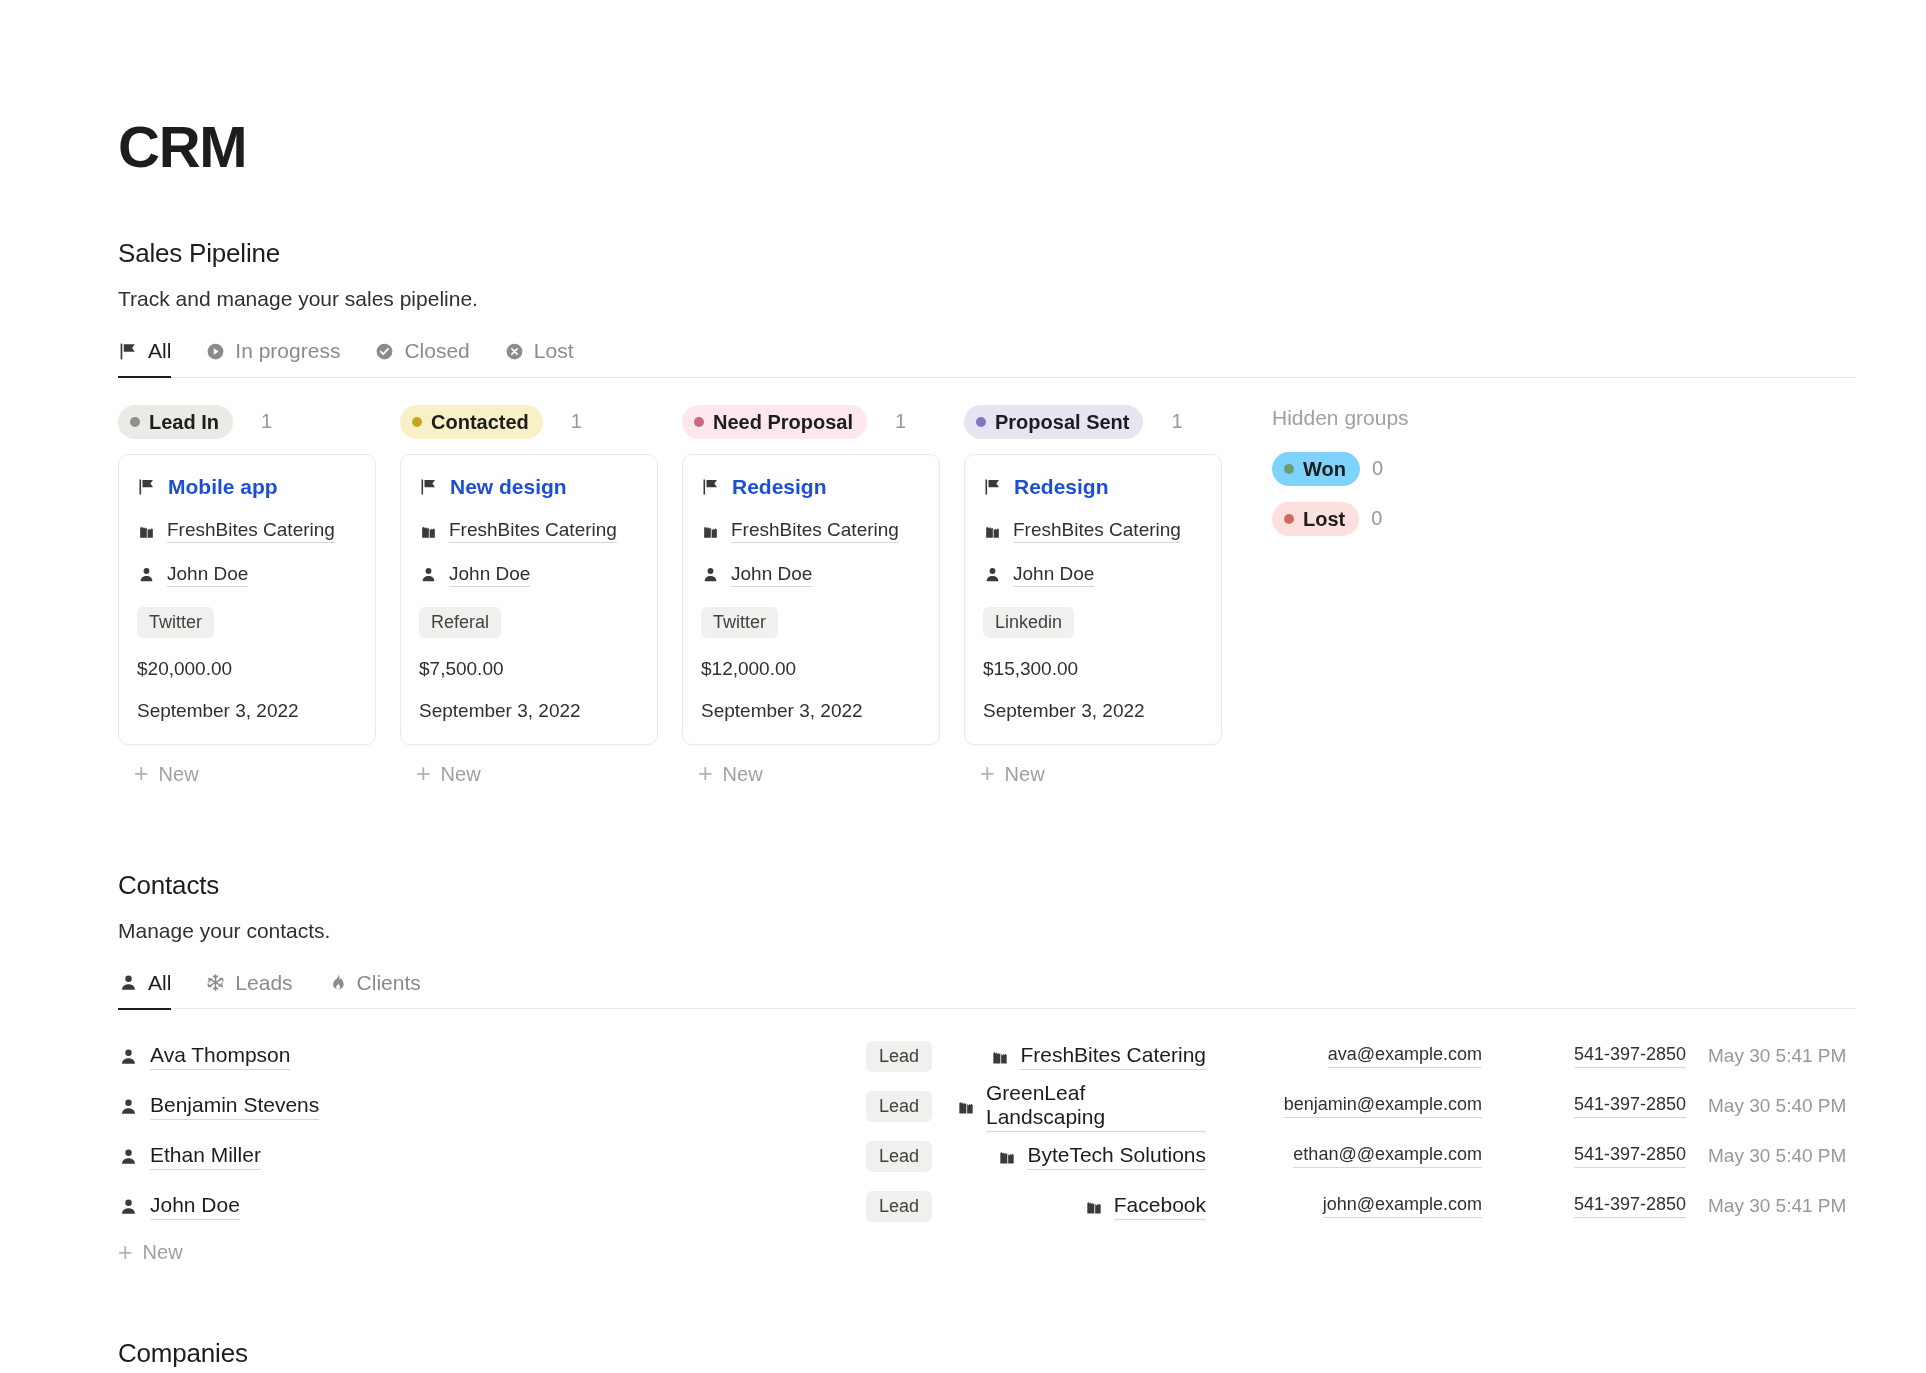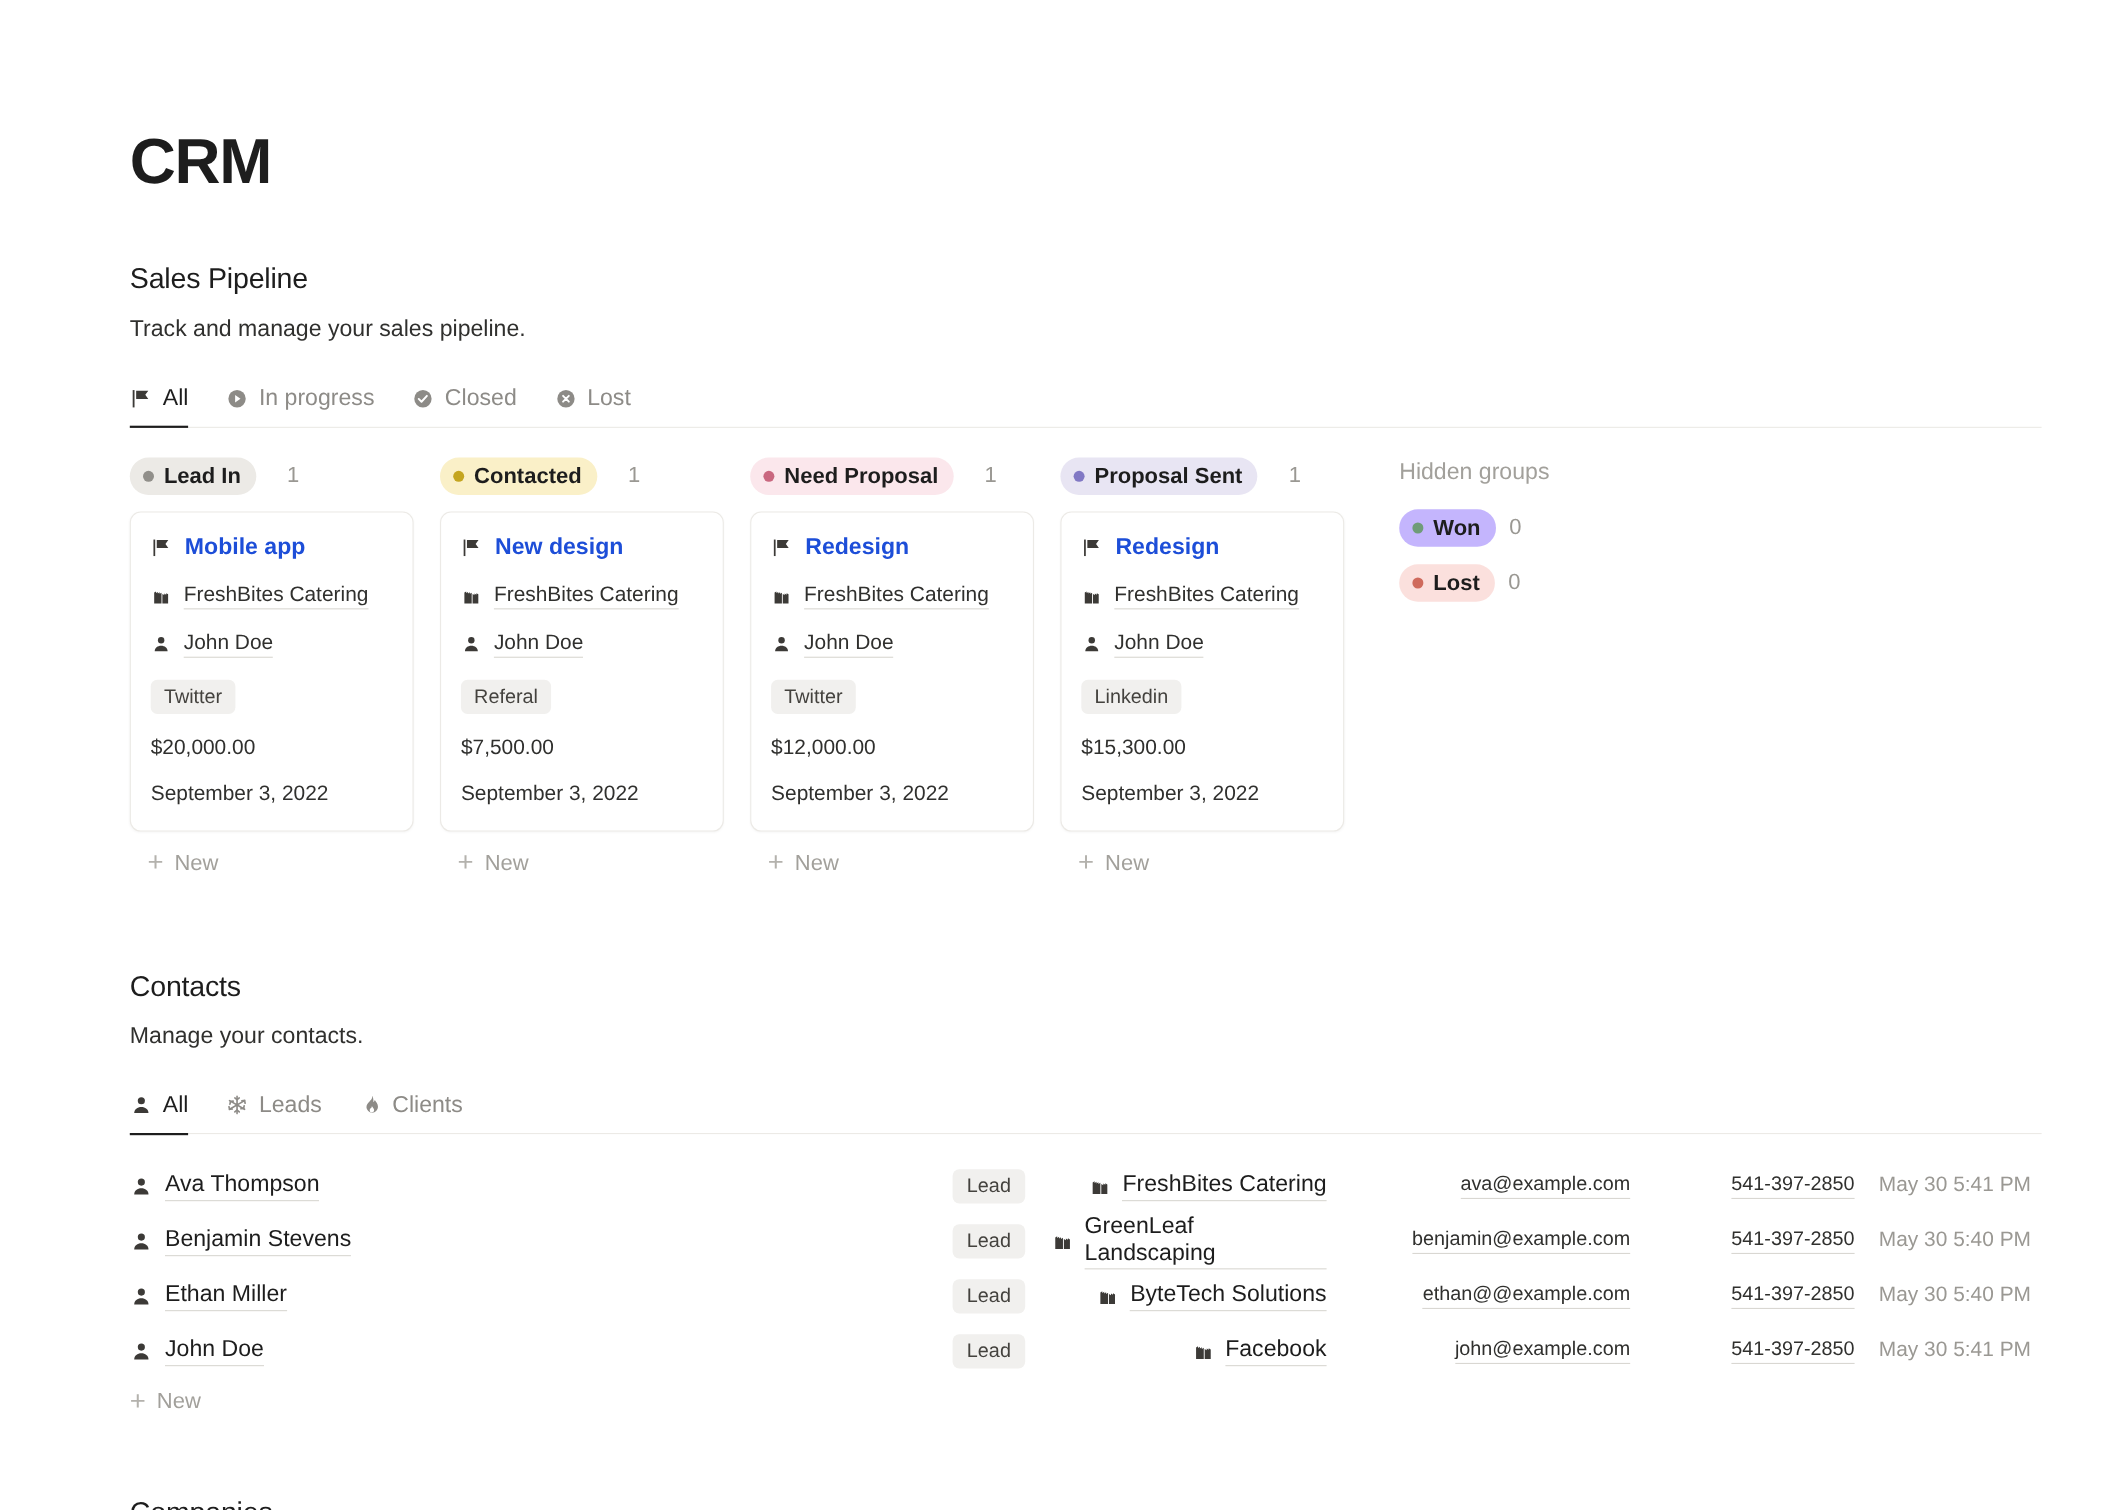--- a/index.html
+++ b/index.html
@@ -30,21 +30,21 @@
   
   .tabbar {
     display: flex; align-items: flex-end; gap: 34px;
     border-bottom: 1.5px solid #eceae6;
     width: 1738px; padding-bottom: 0;
   }
   .tab {
     display: flex; align-items: center; gap: 9px;
     font-size: 21px; color: #8d8b87; padding-bottom: 13px;
     border-bottom: 2.5px solid transparent; margin-bottom: -1.5px;
-    cursor: pointer; white-space: nowrap; margin-top: 11px;
+    cursor: pointer; white-space: nowrap;
   }
   .tab.active { color: #1d1d1d; border-bottom-color: #1d1d1d; font-weight: 400; }
   .tab .ic { display: flex; align-items: center; justify-content: center; }
   .tab svg { display: block; }
 
   
   .board {
     display: flex; align-items: flex-start; margin-top: 26px;
   }
   .col { width: 258px; margin-right: 24px; flex: 0 0 258px; }
@@ -384,21 +384,21 @@
               <span class="plus">+</span>
               <span>New</span>
             </div>
           </div>
         </div>
 
       <div class="hidden-groups">
         <div class="hg-title">Hidden groups</div>
         <div id="hidden-group-rows">
             <div class="hg-row">
-              <span class="pill" style="background:#c4b5fd;color:#1d1d1d">
+              <span class="pill" style="background:#7dd3fc;color:#1d1d1d">
                 <span class="dot" style="background:#6f9c78"></span>
                 <span>Won</span>
               </span>
               <span class="grp-count">0</span>
             </div>
             <div class="hg-row">
               <span class="pill" style="background:#fbe0dd;color:#1d1d1d">
                 <span class="dot" style="background:#cf6a5c"></span>
                 <span>Lost</span>
               </span>

